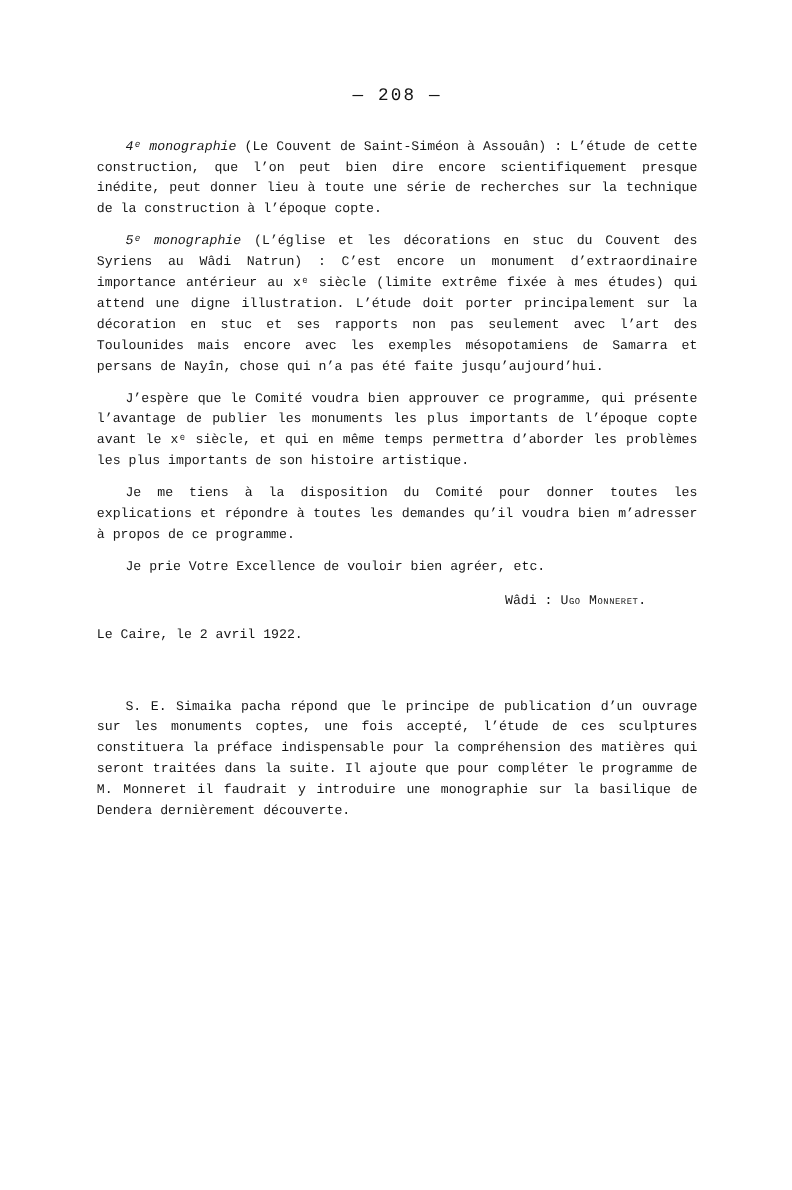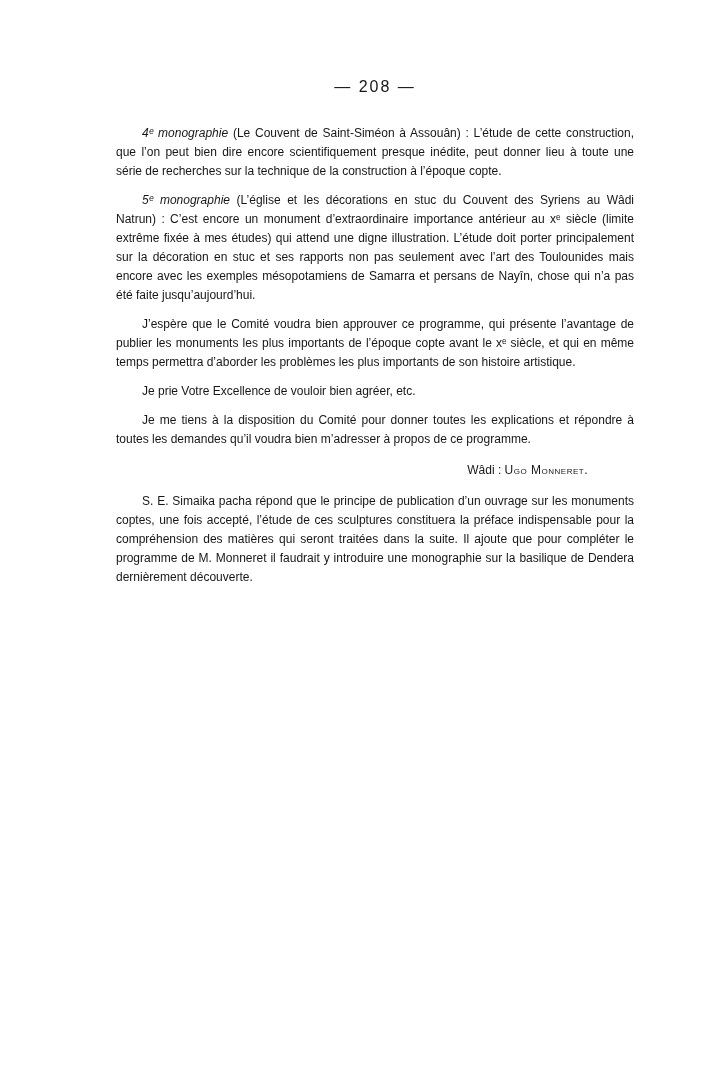--- a/index.html
+++ b/index.html
@@ -7,22 +7,22 @@
     padding: 0;
     background: #ffffff;
   }
   .page {
     position: relative;
     width: 720px;
     height: 772px;
     box-sizing: border-box;
     background: #ffffff;
     color: #161616;
-    font-family: Liberation Sans, sans-serif;
-    padding: 78px 86px 40px 116px;
+    font-family: Liberation Mono, monospace;
+    padding: 78px 86px 40px 88px;
     overflow: hidden;
   }
   .page-number {
     text-align: center;
     font-size: 16px;
     letter-spacing: 2px;
     margin: 0 0 28px 0;
   }
   p {
     margin: 0;
@@ -58,26 +58,27 @@
   <div class="page-number">— 208 —</div>
 
   <div class="letter">
 
     <p class="indent spaced"><span class="lead">4ᵉ monographie</span><span> (Le Couvent de Saint-Siméon à Assouân) : L’étude de cette construction, que l’on peut bien dire encore scientifiquement presque inédite, peut donner lieu à toute une série de recherches sur la technique de la construction à l’époque copte.</span></p>
 
     <p class="indent spaced"><span class="lead">5ᵉ monographie</span><span> (L’église et les décorations en stuc du Couvent des Syriens au Wâdi Natrun) : C’est encore un monument d’extraordinaire importance antérieur au xᵉ siècle (limite extrême fixée à mes études) qui attend une digne illustration. L’étude doit porter principalement sur la décoration en stuc et ses rapports non pas seulement avec l’art des Toulounides mais encore avec les exemples mésopotamiens de Samarra et persans de Nayîn, chose qui n’a pas été faite jusqu’aujourd’hui.</span></p>
 
     <p class="indent spaced">J’espère que le Comité voudra bien approuver ce programme, qui présente l’avantage de publier les monuments les plus importants de l’époque copte avant le xᵉ siècle, et qui en même temps permettra d’aborder les problèmes les plus importants de son histoire artistique.</p>
 
+    <p class="indent spaced">Je me tiens à la disposition du Comité pour donner toutes les explications et répondre à toutes les demandes qu’il voudra bien m’adresser à propos de ce programme.</p>
+
     <p class="indent spaced">Je prie Votre Excellence de vouloir bien agréer, etc.</p>
-
-    <p class="indent spaced">Je me tiens à la disposition du Comité pour donner toutes les explications et répondre à toutes les demandes qu’il voudra bien m’adresser à propos de ce programme.</p>
 
     <p class="signature"><span>Wâdi : </span><span class="sig-name">Ugo Monneret.</span></p>
 
+    <p class="dateline">Le Caire, le 2 avril 1922.</p>
 
   </div>
 
   <div class="minutes">
 
 
     <p class="indent">S. E. Simaika pacha répond que le principe de publication d’un ouvrage sur les monuments coptes, une fois accepté, l’étude de ces sculptures constituera la préface indispensable pour la compréhension des matières qui seront traitées dans la suite. Il ajoute que pour compléter le programme de M. Monneret il faudrait y introduire une monographie sur la basilique de Dendera dernièrement découverte.</p>
 
   </div>
 

